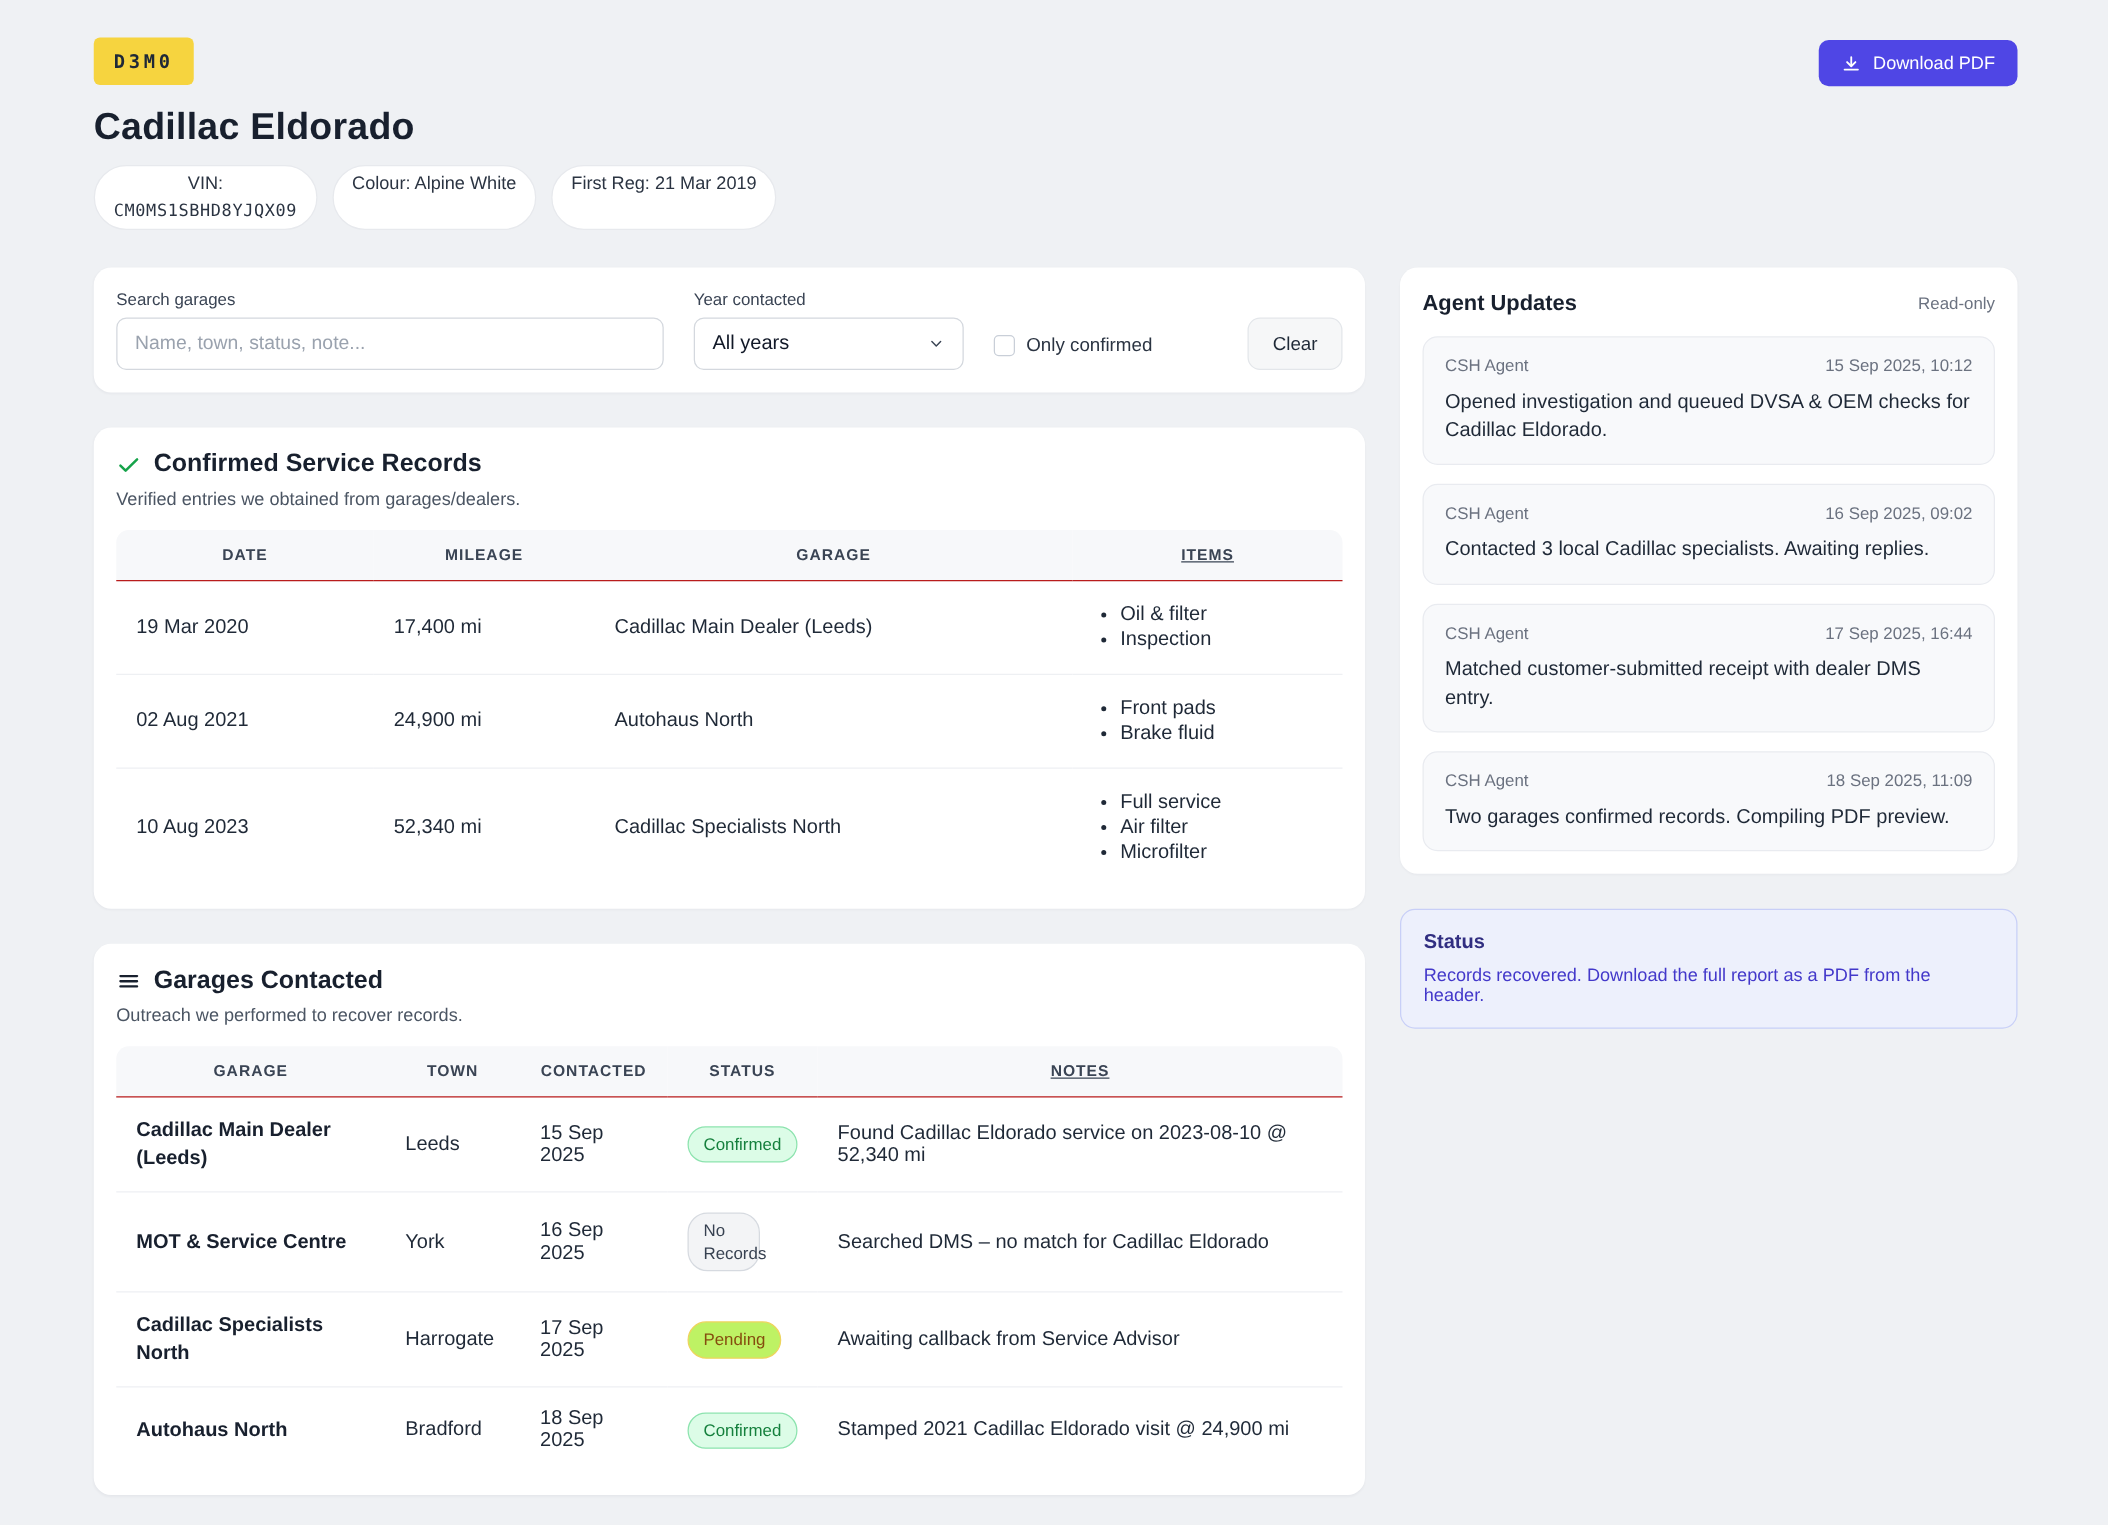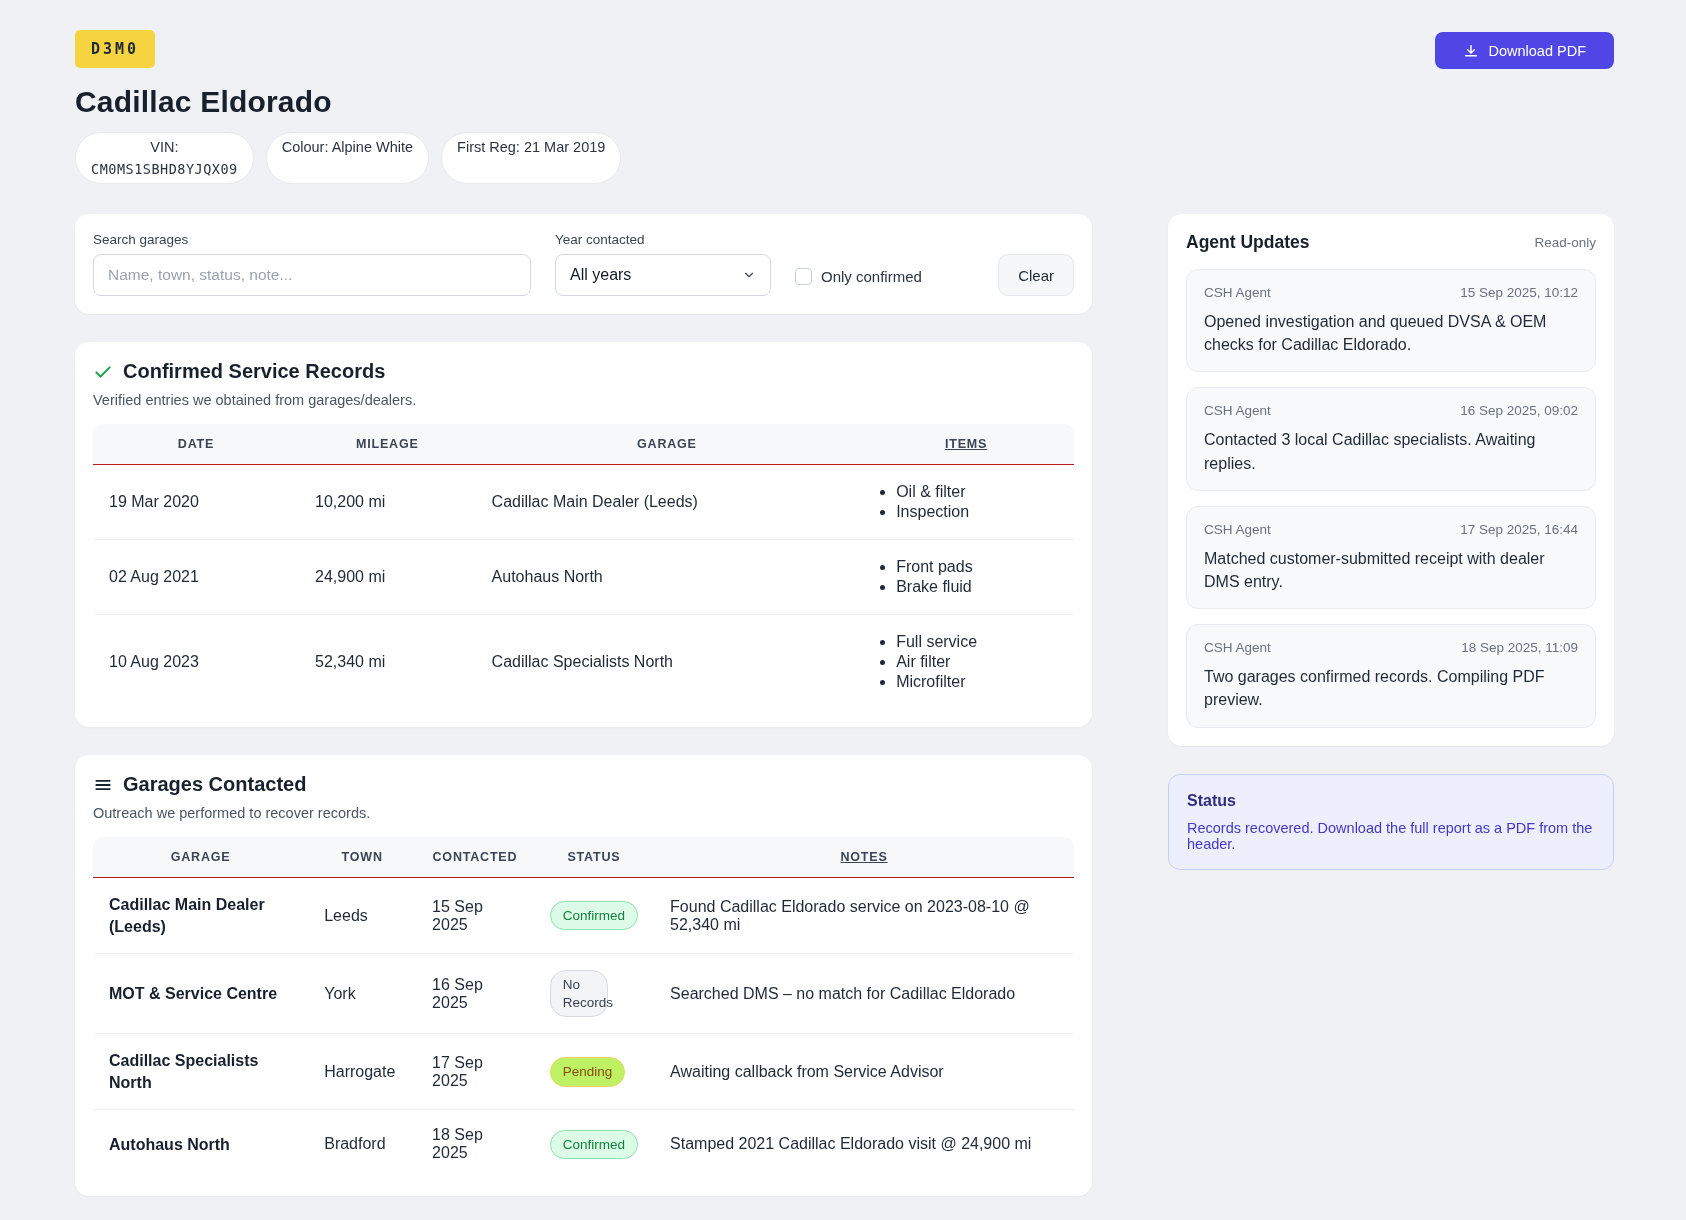--- a/index.html
+++ b/index.html
@@ -15,34 +15,34 @@
   .top-row { display:flex; justify-content:space-between; align-items:flex-start; }
   .badge {
     display:inline-block; background:#f6d43f; color:#1f2937;
     font-family:"DejaVu Sans Mono",monospace; font-weight:700;
     font-size:15px; letter-spacing:3px; padding:10px 16px; border-radius:5px;
   }
   .btn-download {
     display:flex; align-items:center; gap:9px;
     background:#4f46e5; color:#fff; border:none; cursor:pointer;
     font-family:inherit; font-size:14.5px; font-weight:500;
-    padding:0 28px; height:37px; border-radius:8px; margin-top:2px;
+    padding:0 18px; height:37px; border-radius:8px; margin-top:2px;
   }
   h1.title { font-size:30px; font-weight:700; color:#18202e; margin-top:16px; letter-spacing:.2px; }
   .chips { display:flex; gap:12px; margin-top:13px; }
   .chip {
     background:#fff; border:1px solid #e7e9ed; border-radius:999px;
     padding:6px 15px; font-size:14.5px; color:#2b3442; display:flex; align-items:center; gap:6px;flex-direction:column;
   }
   .chip .mono { font-family:"DejaVu Sans Mono",monospace; font-size:13.5px; letter-spacing:.5px; }
 
   
   .columns { display:flex; gap:28px; margin-top:30px; align-items:flex-start; }
   .col-main { width:1017px; flex:0 0 1017px; display:flex; flex-direction:column; gap:28px; }
-  .col-side { flex:1; display:flex; flex-direction:column; gap:28px;margin-left:48px; }
+  .col-side { flex:1; display:flex; flex-direction:column; gap:28px; }
   .card {
     background:#fff; border-radius:14px; padding:18px;
     box-shadow:0 1px 2px rgba(16,24,40,.04);
   }
 
   
   .filter-row { display:flex; align-items:flex-start; gap:24px; }
   .field-label { font-size:13.5px; color:#3a4454; margin-bottom:7px; }
   .search-input {
     width:438px; height:42px; border:1px solid #d4d8de; border-radius:8px;
@@ -196,21 +196,21 @@
             <tr>
               <th>Date</th>
               <th>Mileage</th>
               <th>Garage</th>
               <th>Items</th>
             </tr>
           </thead>
           <tbody>
             <tr>
               <td>19 Mar 2020</td>
-              <td>10,200 mi</td>
+              <td>17,400 mi</td>
               <td>Cadillac Main Dealer (Leeds)</td>
               <td>
                   <ul class="items">
                 <li>Oil &amp; filter</li>
                 <li>Inspection</li>
               </ul>
                 </td>
             </tr>
             <tr>
               <td>02 Aug 2021</td>

